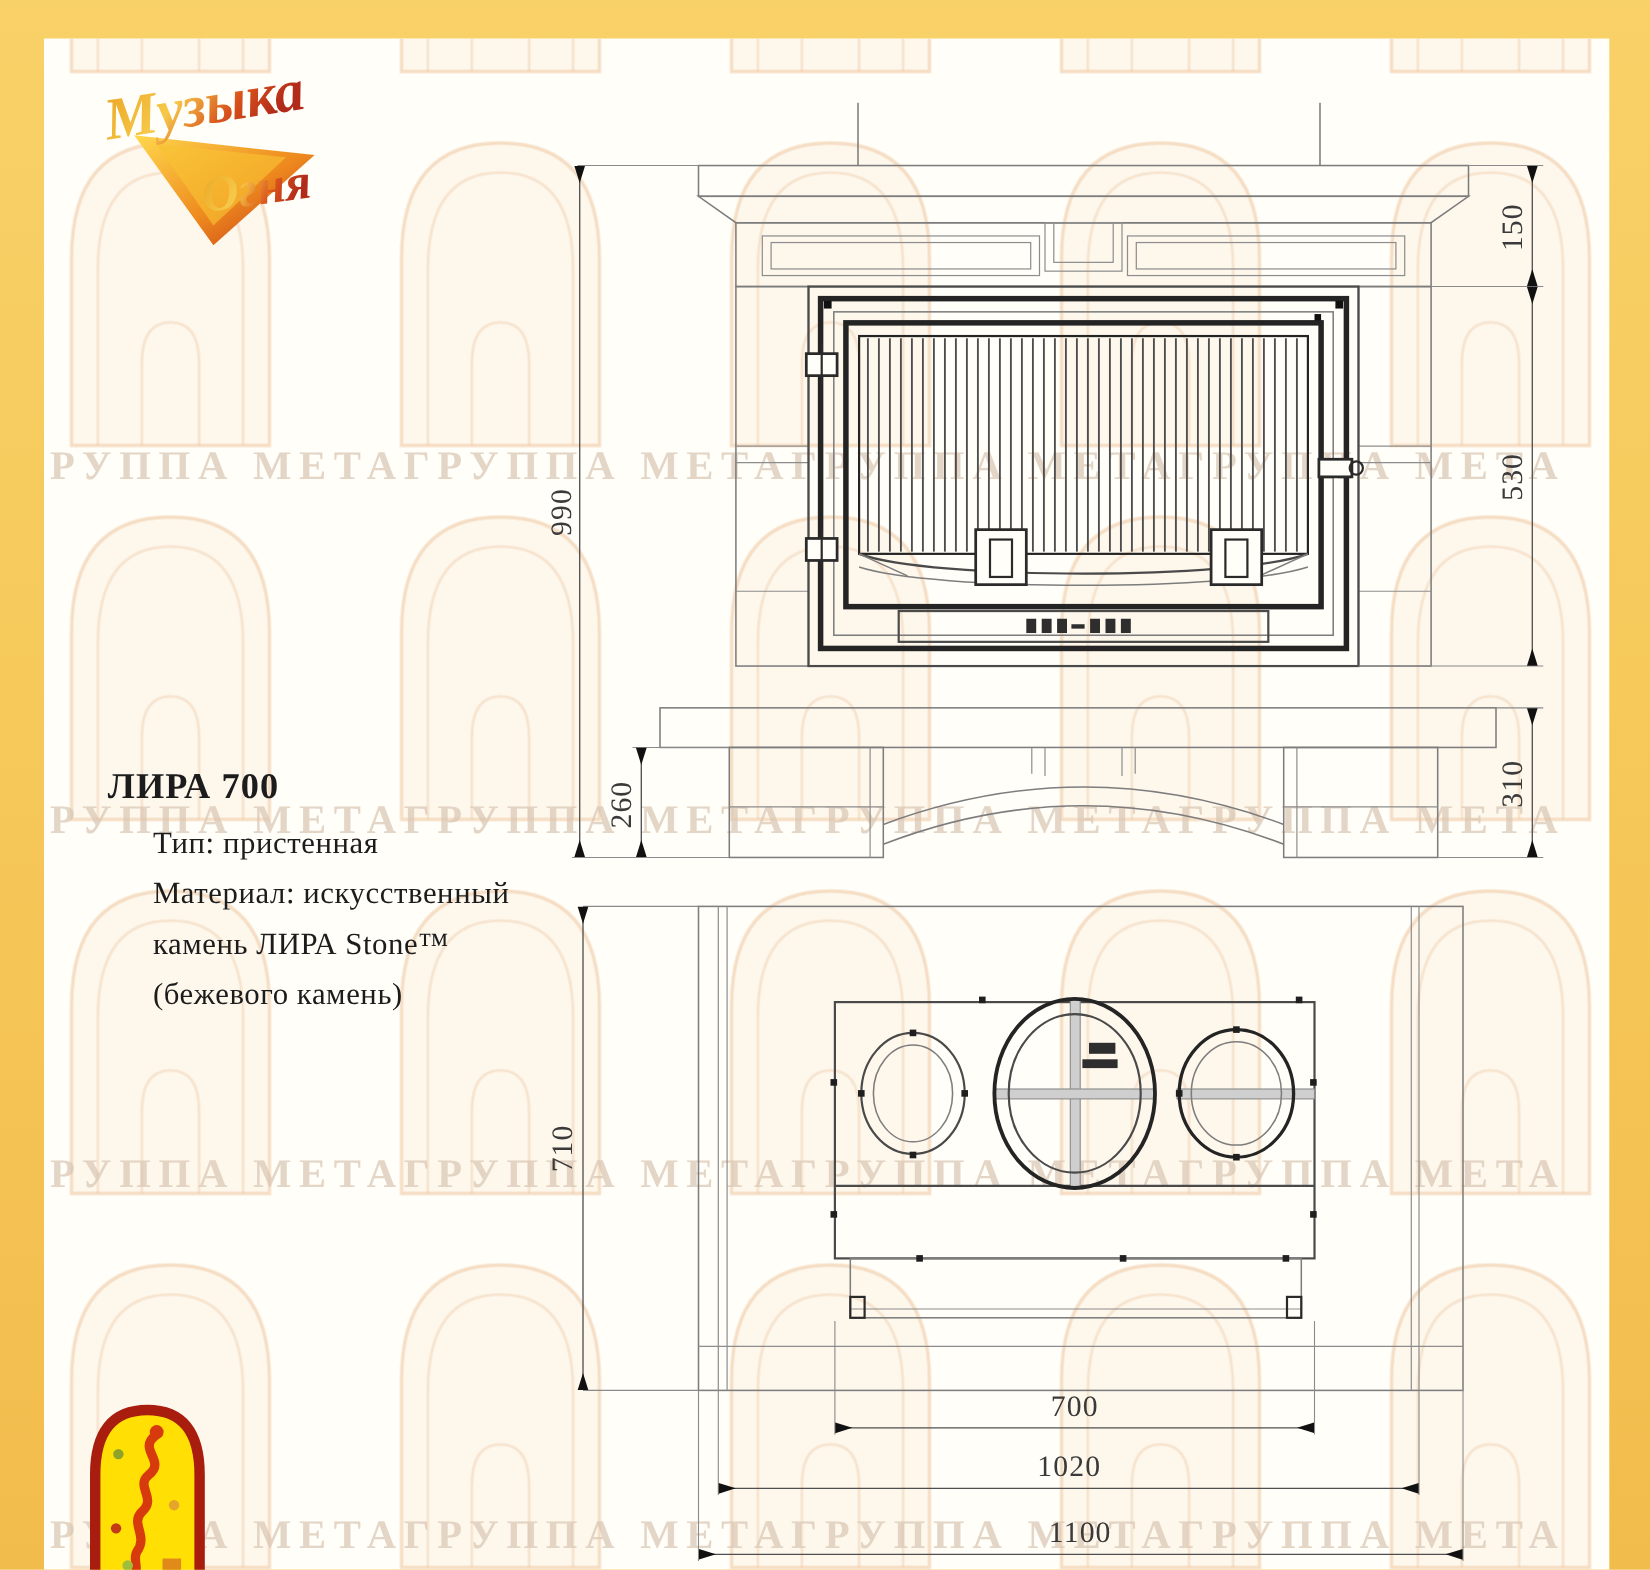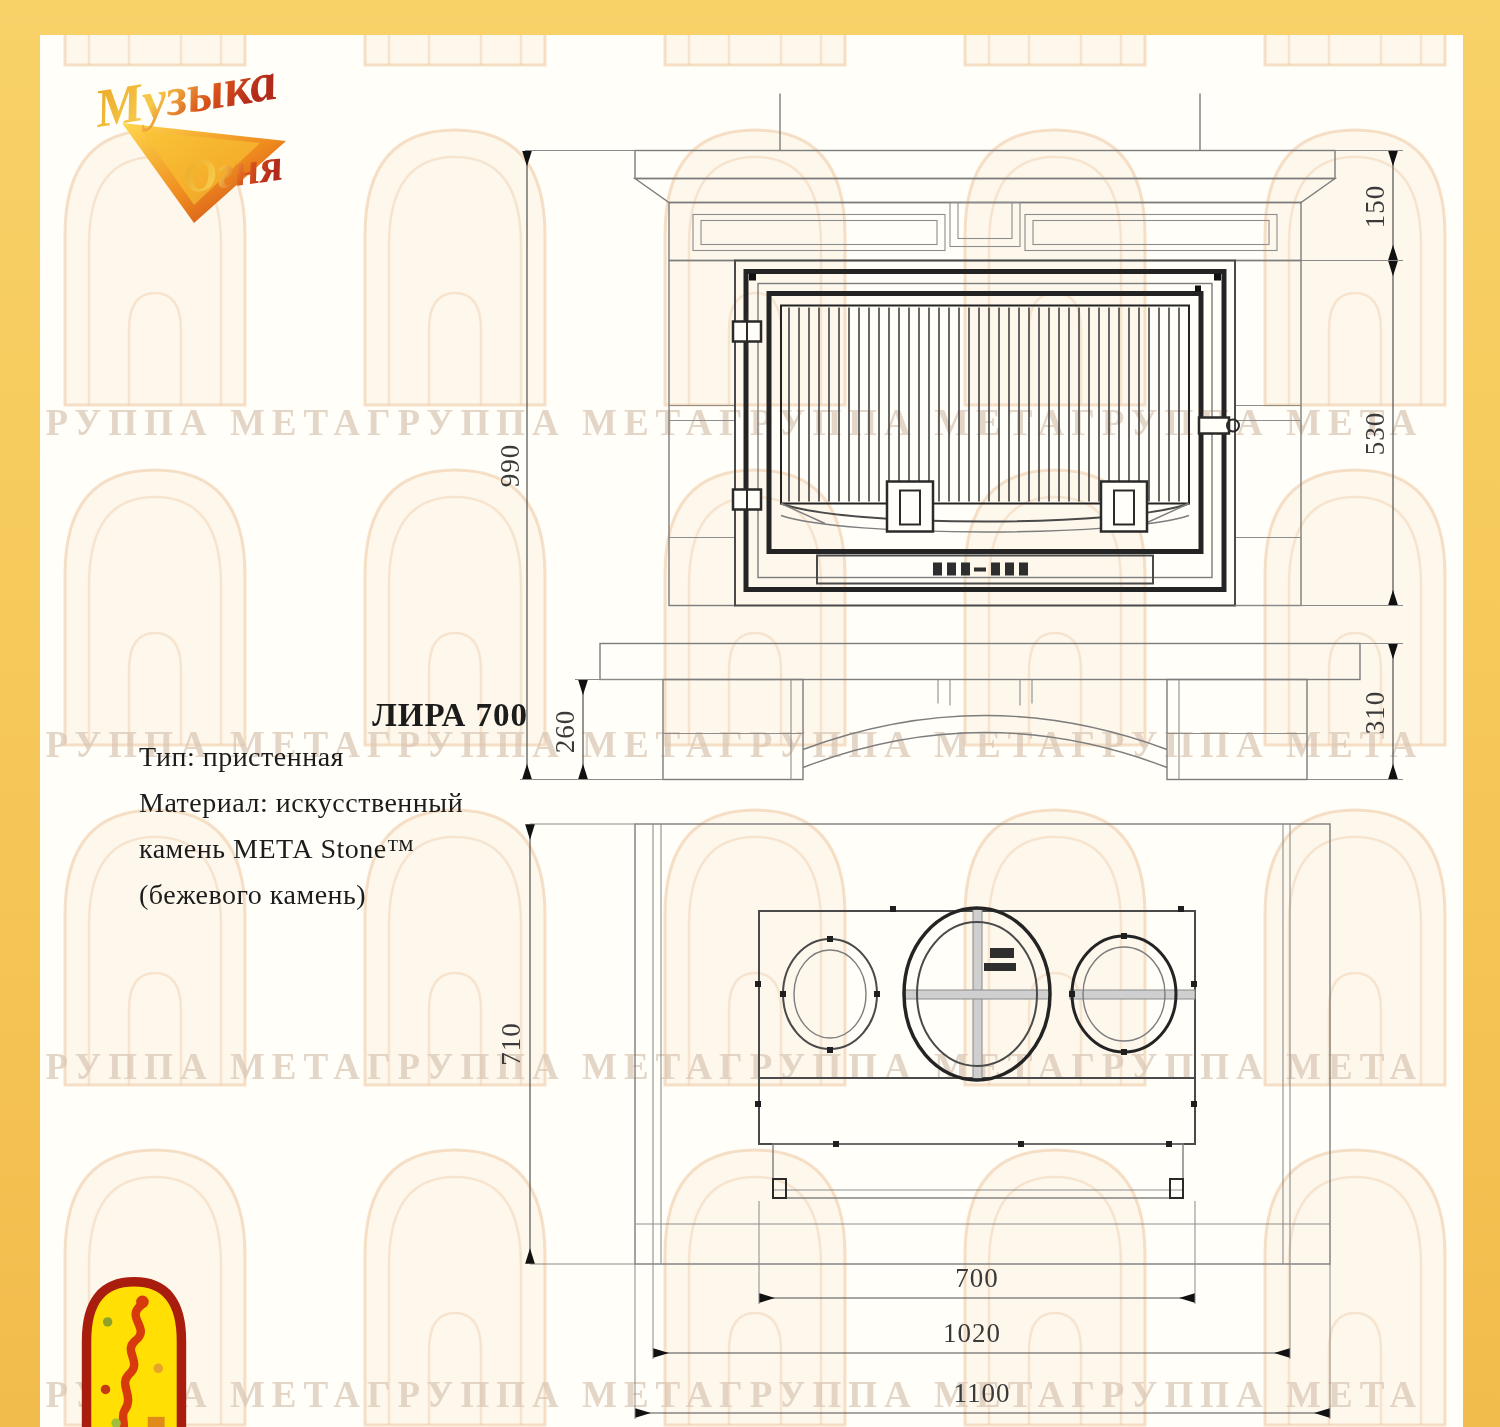--- a/index.html
+++ b/index.html
@@ -13,21 +13,21 @@
     background:#FFFEF8;
   }
   .wm{position:absolute;inset:0;pointer-events:none;}
   .logo{position:absolute;left:50px;top:36px;width:280px;height:160px;}
   .drawing{position:absolute;}
   #front{left:455px;top:48px;width:945px;height:715px;}
   #plan{left:438px;top:766px;width:945px;height:655px;}
   .info{
     position:absolute;left:58px;top:662px;width:430px;color:#1c1c1c;
   }
-  .info .t{font-size:33px;font-weight:bold;letter-spacing:1px;margin-bottom:0;text-align:right;}
+  .info .t{font-size:33px;font-weight:bold;letter-spacing:1px;margin-bottom:10px;}
   .info .l{font-size:28px;font-weight:normal;line-height:46px;letter-spacing:0.5px;margin-left:41px;}
   .mascot{position:absolute;left:36px;top:1232px;width:116px;height:190px;}
   svg text.dim{
     font-family:"Liberation Serif",serif;font-size:27px;fill:#3a3a3a;letter-spacing:1px;
   }
   svg .thin{stroke:#7d7d7d;stroke-width:1.4;fill:none;}
   svg .thin2{stroke:#8d8d8d;stroke-width:1.1;fill:none;}
   svg .med{stroke:#4a4a4a;stroke-width:2;fill:none;}
   svg .dark{stroke:#242424;fill:none;}
   svg .dimln{stroke:#4f4f4f;stroke-width:1.2;fill:none;}
@@ -330,21 +330,21 @@
       <line class="ext" x1="852" y1="463" x2="852" y2="618"></line>
       <line class="dimln" x1="158" y1="612" x2="851" y2="612" marker-start="url(#arr2)" marker-end="url(#arr2)"></line>
       <text class="dim" x="504" y="601" text-anchor="middle">1100</text>
     </g>
   </svg>
 
   <div class="info">
     <div class="t">ЛИРА 700</div>
     <div class="l">Тип: пристенная</div>
     <div class="l">Материал: искусственный</div>
-    <div class="l">камень МЕТА Stone™</div>
+    <div class="l">камень ЛИРА Stone™</div>
     <div class="l">(бежевого камень)</div>
   </div>
 
   <svg class="mascot" viewBox="0 0 110 180">
     <path d="M10,176 V70 Q10,14 55,14 Q100,14 100,70 V176 Z" fill="#FFDF04" stroke="#A81D0E" stroke-width="9"></path>
     <circle cx="63" cy="33" r="6" fill="#D63A0D"></circle>
     <path d="M62,36 C46,48 72,58 56,70 C44,80 64,90 50,102 C40,112 56,122 46,136 C42,142 48,150 44,158" fill="none" stroke="#D63A0D" stroke-width="8" stroke-linecap="round"></path>
     <circle cx="30" cy="52" r="4.5" fill="#8FA32A"></circle>
     <circle cx="78" cy="96" r="4.5" fill="#E5A42A"></circle>
     <circle cx="28" cy="116" r="4.5" fill="#C43A16"></circle>

